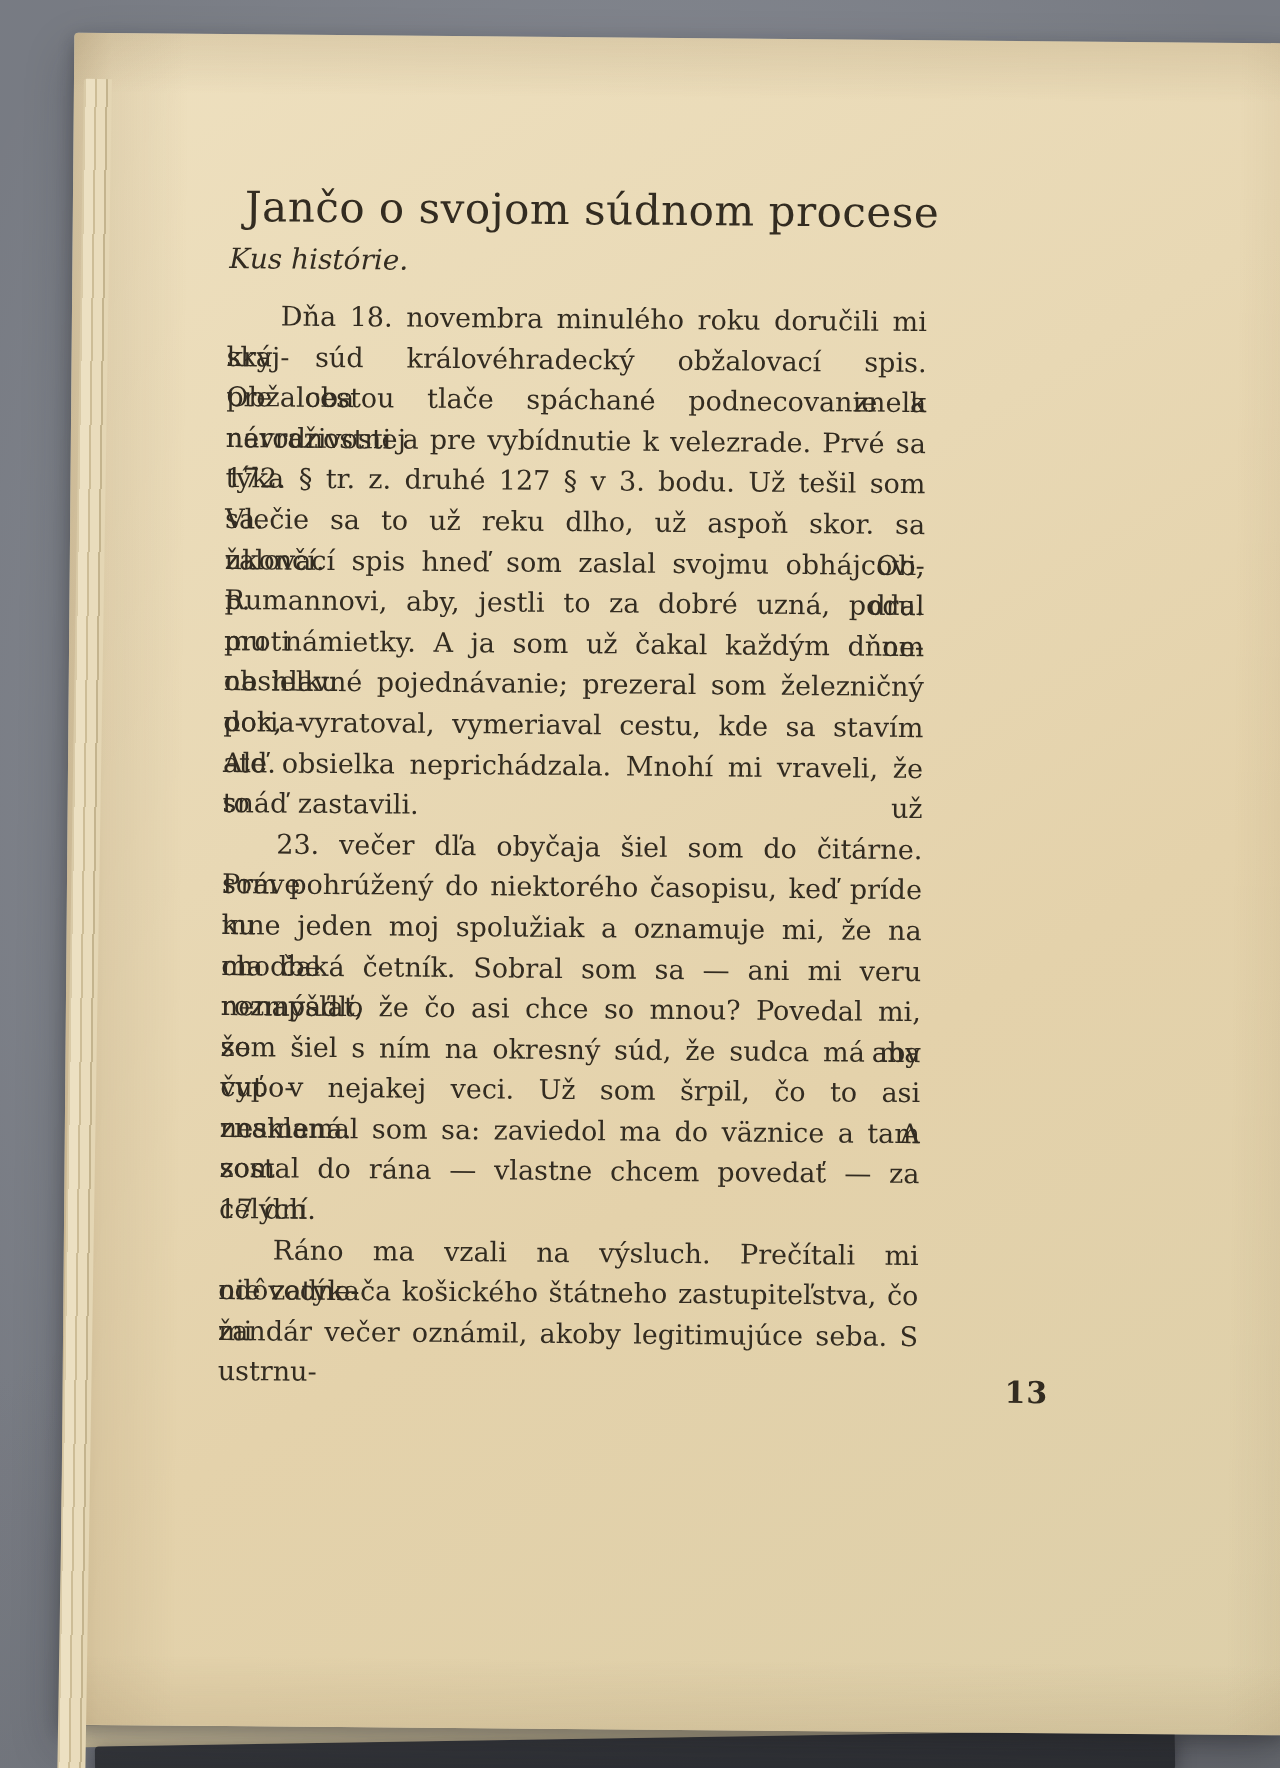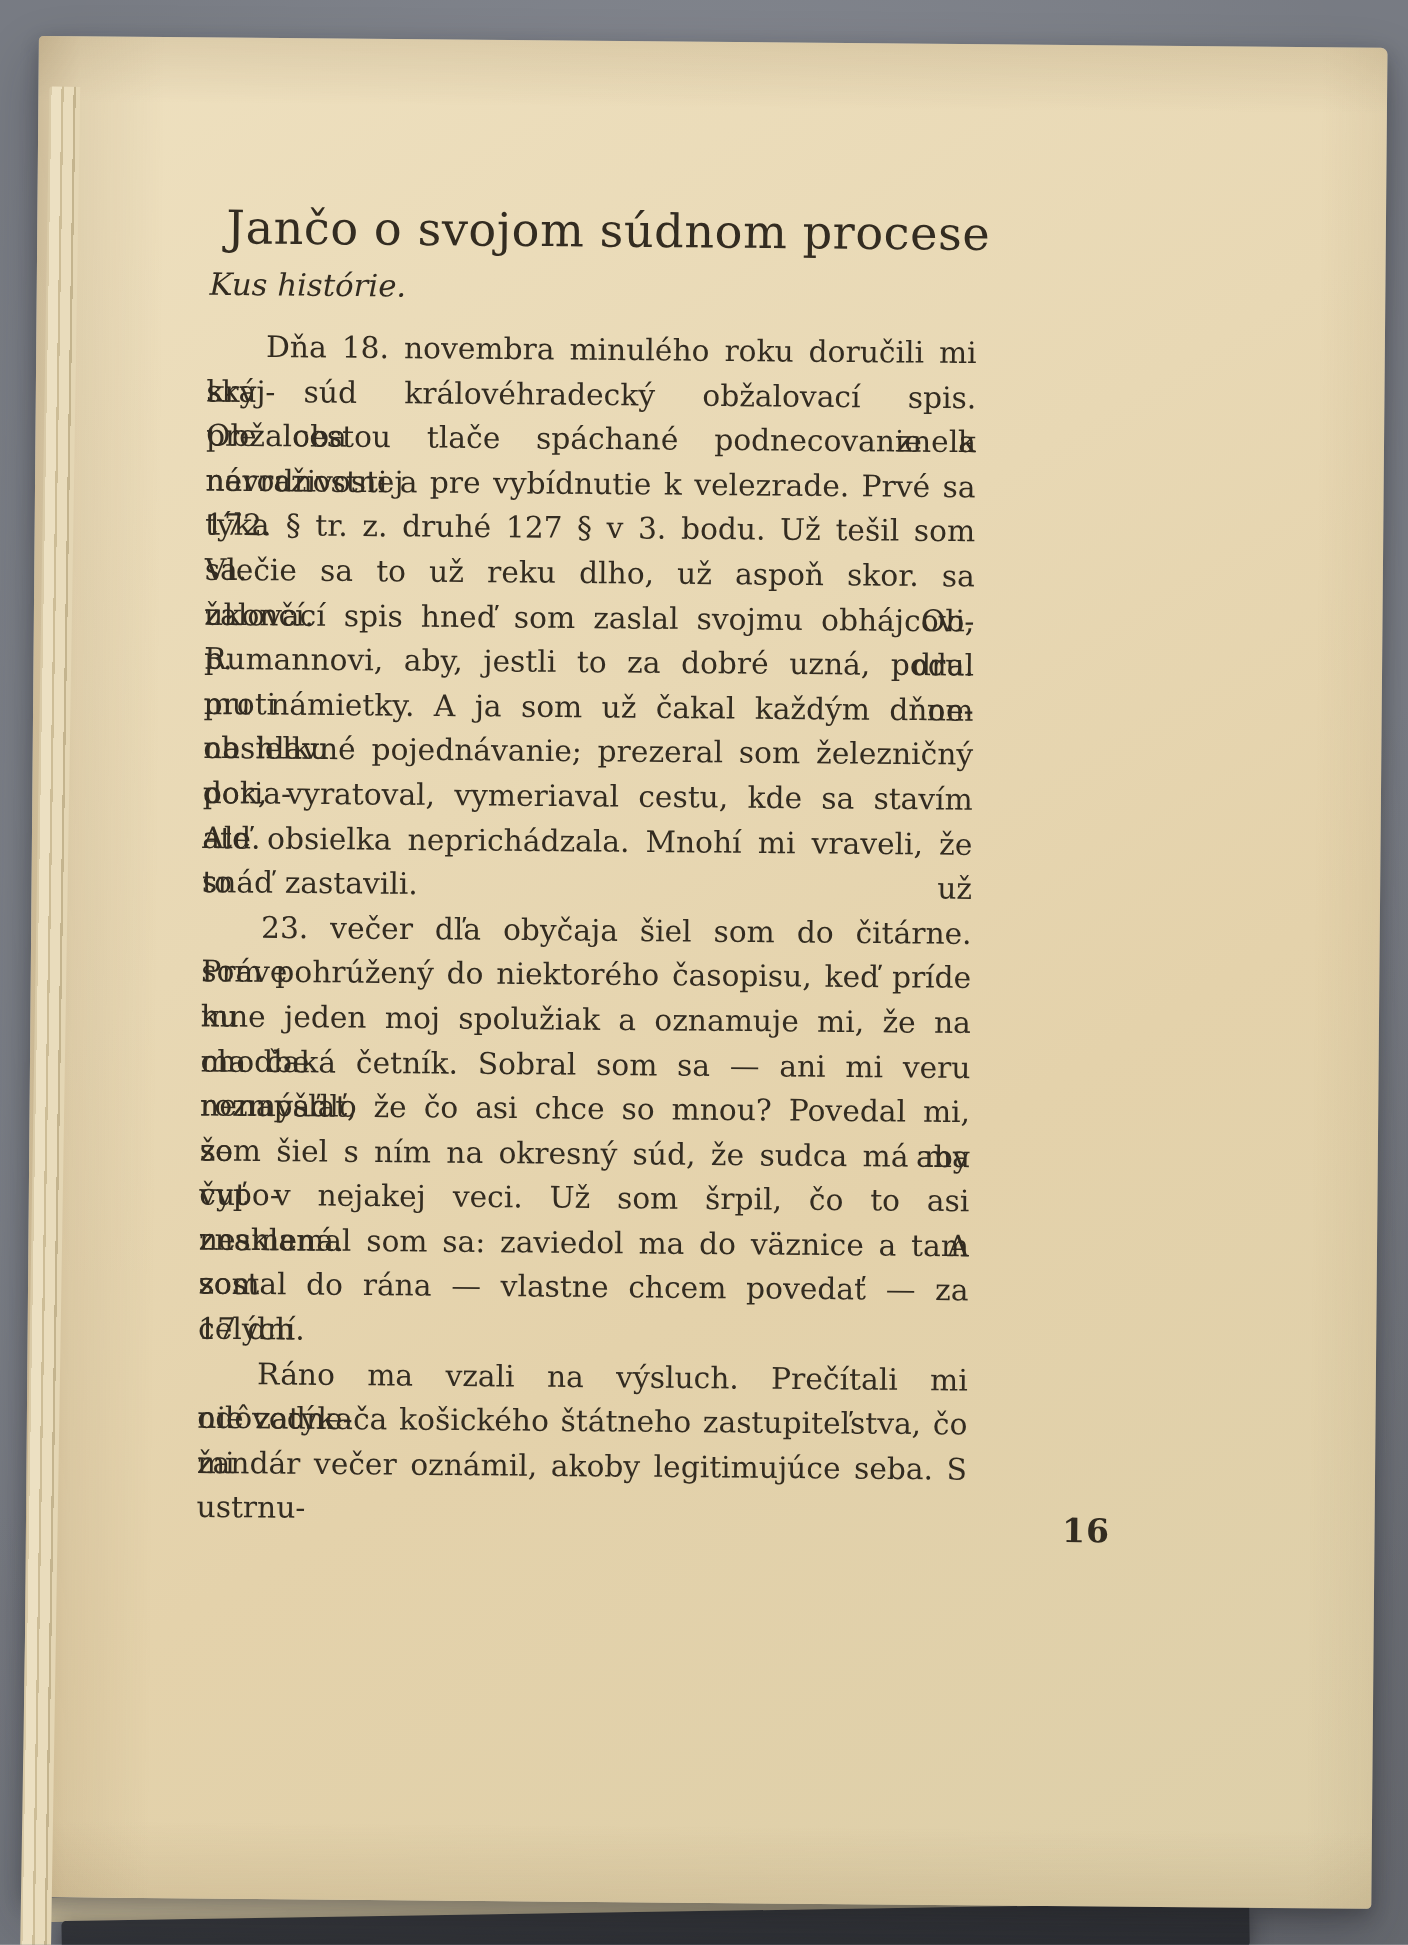--- a/index.html
+++ b/index.html
@@ -13,21 +13,21 @@
     --book-dark:#35373c;
   }
   html,body{margin:0;padding:0;width:1280px;height:1768px;overflow:hidden;}
   body{
     background:
       radial-gradient(ellipse at 50% 45%, rgba(255,255,255,0.05), rgba(0,0,0,0.12) 85%),
       linear-gradient(150deg, var(--bg) 0%, var(--bg) 55%, var(--bg-dark) 100%);
     font-family:"DejaVu Serif", serif;
     position:relative;
   }
-  .scene{position:absolute;inset:0;}
+  .scene{position:absolute;inset:0;margin-left:39px;}
 
   
   .under-pages-light{
     position:absolute;left:44px;top:1716px;width:1196px;height:22px;
     background:linear-gradient(180deg,#d9cdae,#c9bc9a);
     transform:rotate(-0.9deg);
     border-radius:3px;
   }
   
   .under-book-dark{
@@ -140,16 +140,16 @@
           <div class="line">rozmýšľať, že čo asi chce so mnou? Povedal mi, že aby</div>
           <div class="line">som šiel s ním na okresný súd, že sudca má ma vypo-</div>
           <div class="line">čuť v nejakej veci. Už som šrpil, čo to asi znamená. A</div>
           <div class="line">nesklamal som sa: zaviedol ma do väznice a tam som</div>
           <div class="line">zostal do rána — vlastne chcem povedať — za celých</div>
           <div class="line noj">17 dní.</div>
           <div class="line ind">Ráno ma vzali na výsluch. Prečítali mi odôvodne-</div>
           <div class="line">nie zatýkača košického štátneho zastupiteľstva, čo mi</div>
           <div class="line">žandár večer oznámil, akoby legitimujúce seba. S ustrnu-</div>
         </div>
-      <div class="page-number">16</div>
+      <div class="page-number">13</div>
     </div>
   </div>
 </div>
 
 </body></html>

